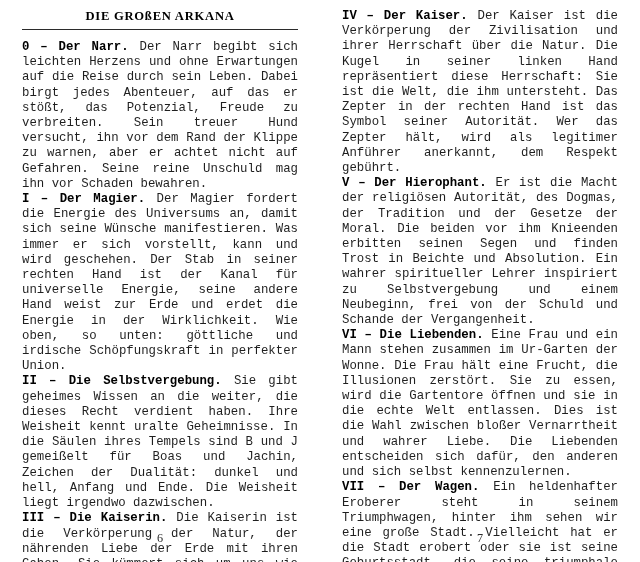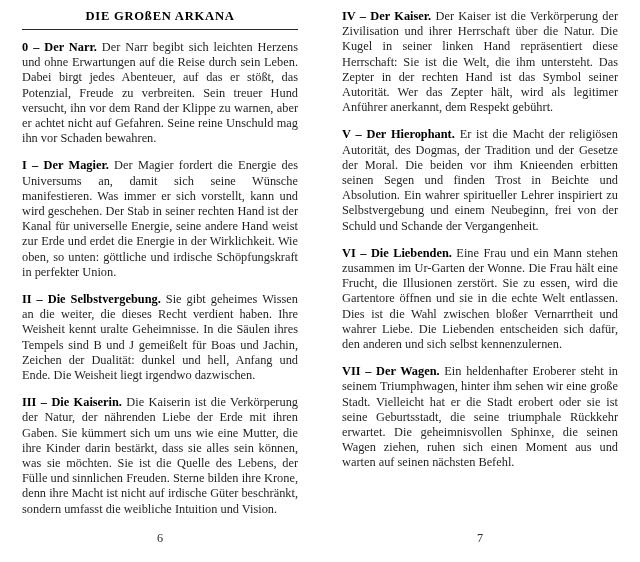--- a/index.html
+++ b/index.html
@@ -47,35 +47,36 @@
     border-top: 1.3px solid #2b2b2b;
     margin: 6px 0 7px 0;
     width: 100%;
   }
   .col-body {
     position: absolute;
     left: 22px;
     right: 22px;
     top: 40px;
     bottom: 44px;
+    font-family: Liberation Mono, monospace;
   }
   .col-body-right {
     top: 9px;
   }
   p.para {
     margin: 0;
     text-align: justify;
     text-justify: inter-word;
     font-size: 12.35px;
     line-height: 15.2px;
     hyphens: manual;
     color: #1f1f1f;
   }
   p.para + p.para {
-    margin-top: 12px;
+    margin-top: 0px;
   }
   .card-title {
     font-weight: bold;
     color: #000;
   }
   .folio {
     position: absolute;
     bottom: 16px;
     left: 0;
     right: 0;

